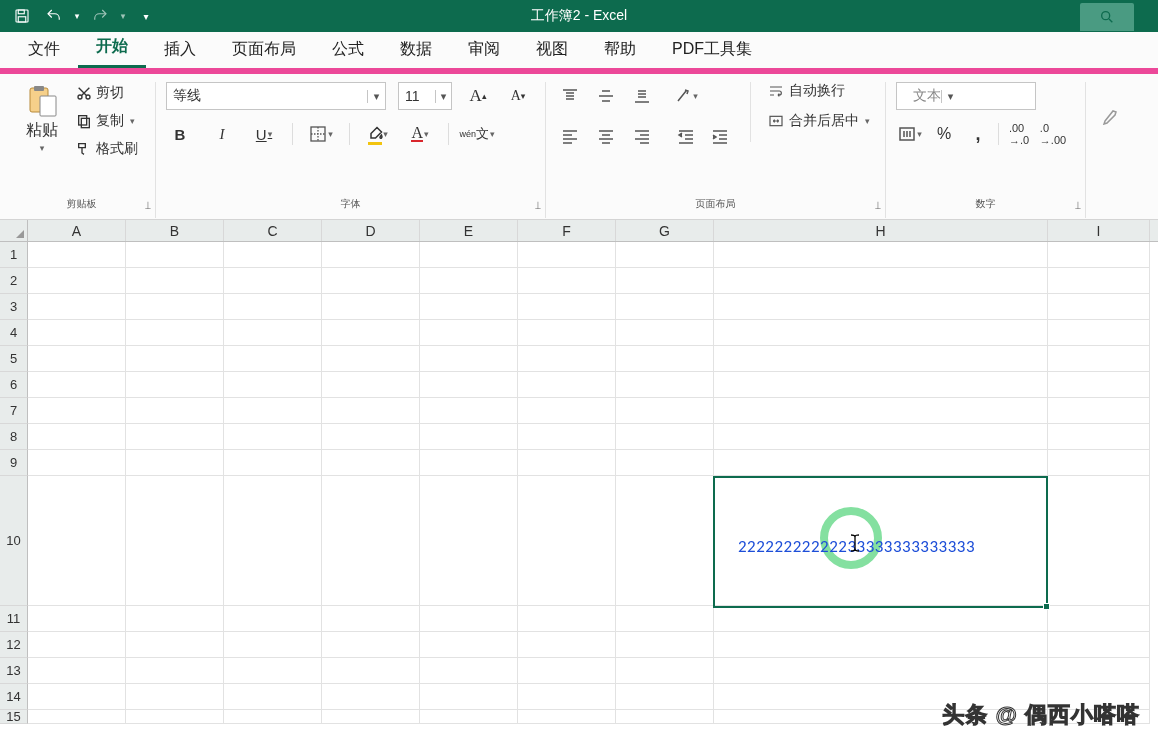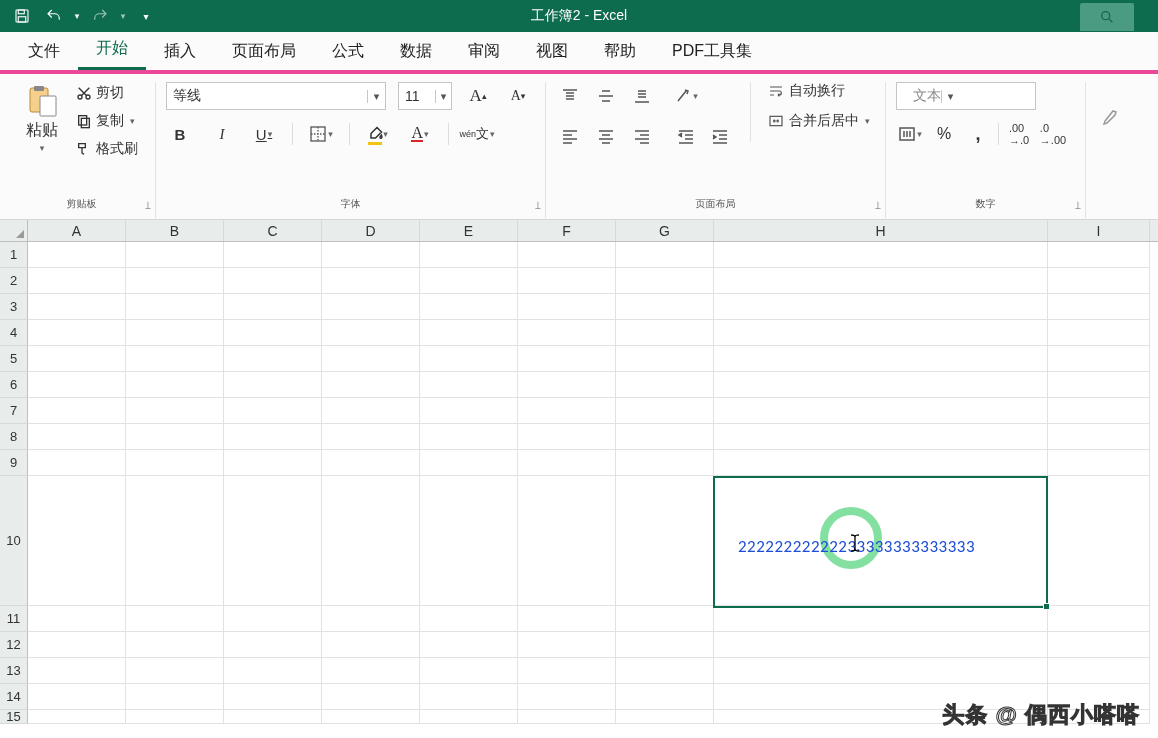--- a/index.html
+++ b/index.html
@@ -8,23 +8,23 @@
 .titlebar { background: #0d6b4e; height: 32px; display: flex; align-items: center; color: #fff; font-size: 13px; position: relative; }
 .qat { display: flex; align-items: center; gap: 0; padding-left: 6px; }
 .qat .qbtn { width: 32px; height: 28px; display: flex; align-items: center; justify-content: center; color: #fff; }
 .qat .qbtn svg { width: 18px; height: 18px; stroke: #fff; fill: none; stroke-width: 1.5; }
 .titlebar .titletext { position: absolute; left: 50%; transform: translateX(-50%); font-size: 14px; color: #fff; }
 .titlebar .right { margin-left: auto; display: flex; }
 .titlebar .searchbtn { background: #4a9b82; width: 54px; height: 28px; margin: 2px 4px 0 0; display:flex; align-items:center; justify-content:center; border-radius:2px 2px 0 0;}
 .titlebar .searchbtn svg { width:16px; height:16px; stroke:#0d6b4e; fill:none; stroke-width:2;}
 .titlebar .faded { opacity:.6; }
 
-.tabbar { background:#fbfbfb; border-bottom:4px solid #ec4899; height:42px; display:flex; align-items:flex-end; padding-left:10px; gap:0; font-size:16px; }
+.tabbar { background:#fbfbfb; border-bottom:6px solid #ec4899; height:42px; display:flex; align-items:flex-end; padding-left:10px; gap:0; font-size:16px; }
 .tab { padding:10px 18px 8px 18px; color:#222; }
-.tab.active { border-bottom:3px solid #0d6b4e; color:#0d6b4e; font-weight:400; }
+.tab.active { border-bottom:3px solid #0d6b4e; color:#0d6b4e; font-weight:700; }
 
 .ribbon { background:#fbfbfb; height:146px; border-bottom:1px solid #d4d4d4; display:flex; padding:8px 0 0 8px; font-size:14px; color:#333; }
 .group { border-right:1px solid #e2e2e2; padding:0 10px 4px 10px; display:flex; flex-direction:column; justify-content:space-between; height:136px; position:relative; }
 .group .label { font-size:10px; color:#555; text-align:center; padding:3px 0; }
 .group .dialoglauncher { position:absolute; right:4px; bottom:6px; font-size:10px; color:#666; }
 .row { display:flex; align-items:center; gap:12px; }
 .col { display:flex; flex-direction:column; gap:4px; }
 
 .bigbtn { display:flex; flex-direction:column; align-items:center; gap:2px; width:48px; }
 .bigbtn .ico { width:36px; height:36px; }

